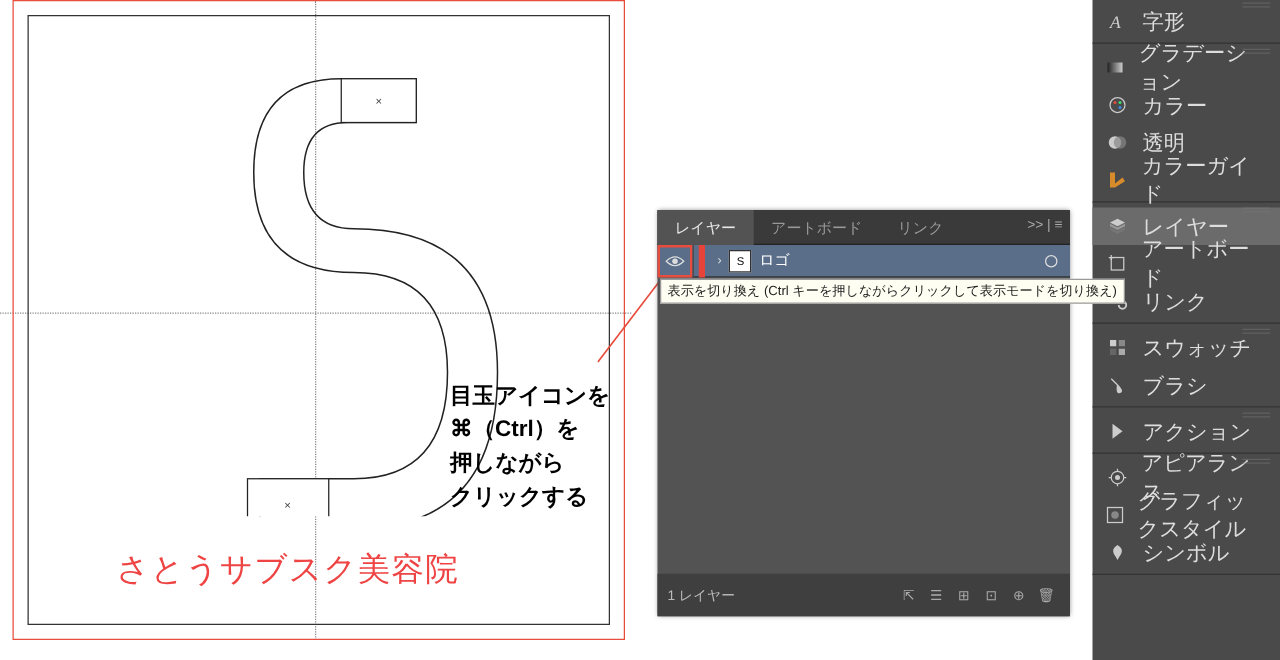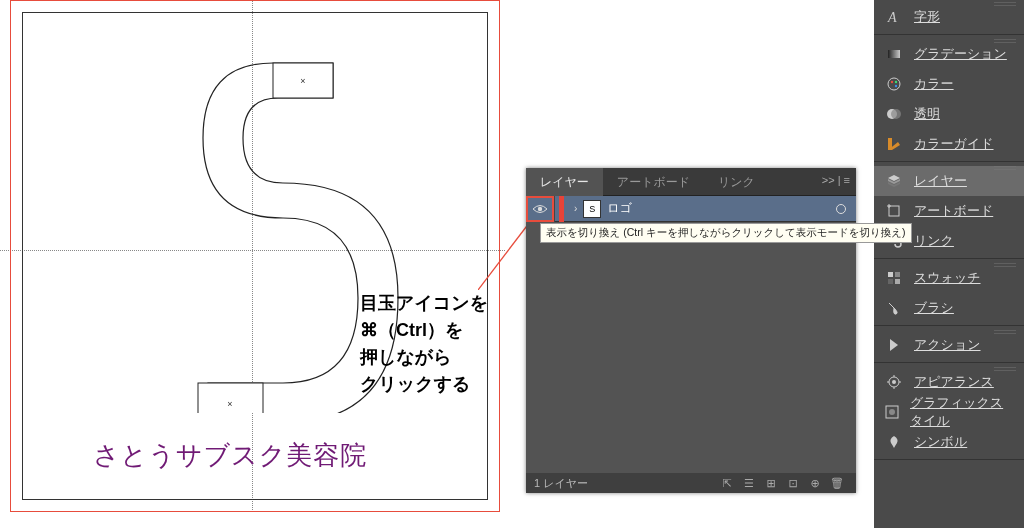--- a/index.html
+++ b/index.html
@@ -62,29 +62,29 @@
       top: 30px;
       width: 330px;
       height: 370px;
     }
 
     .logo-text {
       position: absolute;
       left: 70px;
       top: 425px;
       font-size: 26px;
-      color: #701a75;
+      color: #ef4444;
       letter-spacing: 1px;
     }
 
     
     .annotation-text {
       position: absolute;
       left: 360px;
-      top: 290px;
+      top: 303px;
       font-size: 18px;
       font-weight: bold;
       color: #000;
       line-height: 1.5;
     }
 
     .annotation-arrow {
       position: absolute;
       left: 478px;
       top: 208px;
@@ -199,37 +199,37 @@
     .target-circle {
       width: 10px;
       height: 10px;
       border: 1px solid #ddd;
       border-radius: 50%;
       margin-right: 10px;
     }
 
     .tooltip {
       position: absolute;
-      left: 14px;
+      left: 2px;
       top: 55px;
       background: #fffef2;
       border: 1px solid #999;
       padding: 2px 5px;
       font-size: 10.5px;
       color: #222;
       white-space: nowrap;
       z-index: 10;
     }
 
     .panel-footer {
       position: absolute;
       bottom: 0;
       left: 0;
       right: 0;
-      height: 20px;
+      height: 34px;
       background: #3f3f3f;
       display: flex;
       align-items: center;
       padding: 0 8px;
       color: #bbb;
       font-size: 11px;
     }
 
     .panel-footer .spacer { flex: 1; }
     .panel-footer .fbtn {
@@ -287,22 +287,21 @@
     }
 
     .sidebar-divider {
       height: 1px;
       background: #333;
       margin: 2px 0;
     }
 
     .sidebar-label {
       color: #ddd;
-      font-size: 13px;
-      text-decoration: underline;
+      font-size: 17px;
     }
   </style>
 </head>
 <body>
 
 <div class="canvas-area">
   <div class="guide-h"></div>
   <div class="guide-v"></div>
   <div class="artboard-border"></div>
   <div class="artboard-inner">

